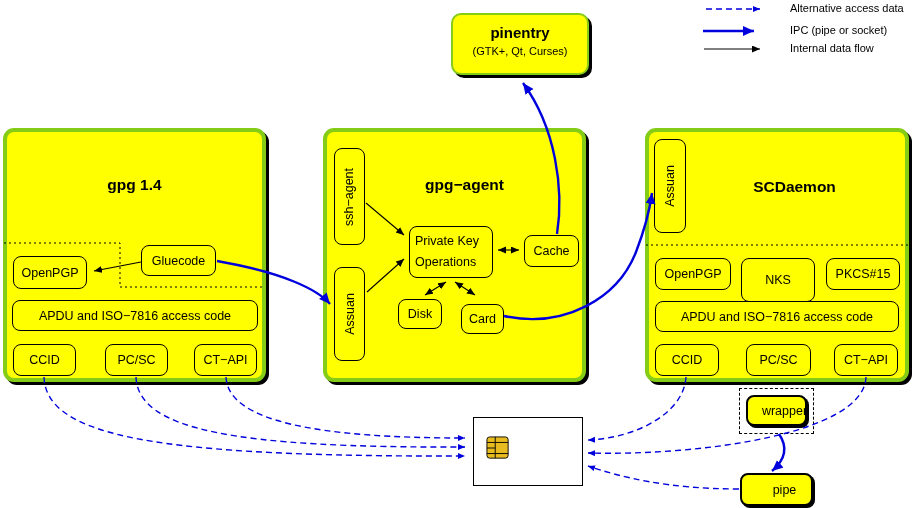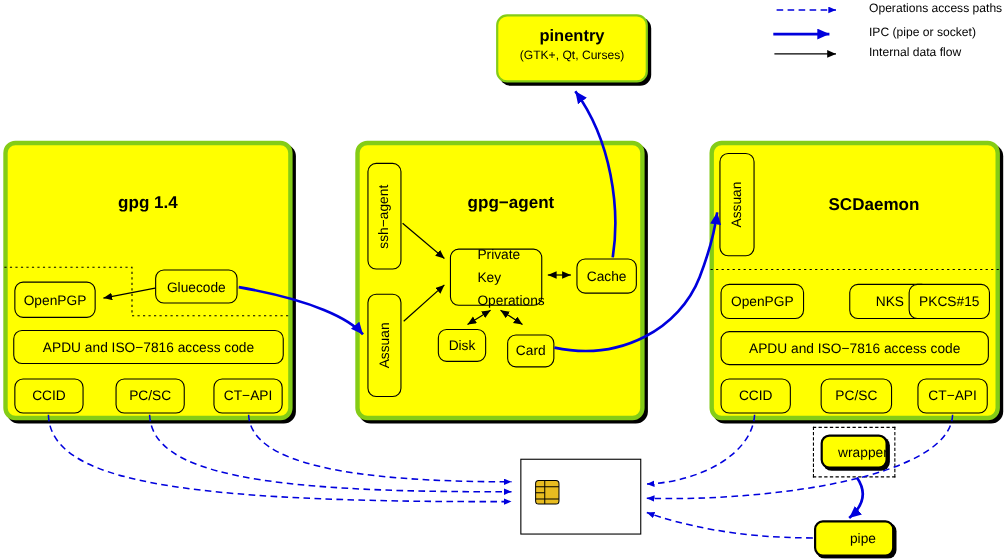--- a/index.html
+++ b/index.html
@@ -23,35 +23,35 @@
   .legend-label { position:absolute; font-size:11px; line-height:13px; }
 
   .reader { position:absolute; left:473px; top:417px; width:110px; height:69px;
             background:#fff; border:1.5px solid #000; }
   .chip { position:absolute; left:12px; top:18px; }
 
   .shadow-sm { box-shadow:2px 2px 0 #000; border-width:2px;padding-left:16px; }
   .wrapper-dash { position:absolute; left:739px; top:388px; width:75px; height:46px;
                   border:1.5px dashed #000; background:transparent; }
 
-  .pko { flex-direction:column; align-items:flex-start; padding-left:24px; line-height:21px; }
+  .pko { flex-direction:column; align-items:flex-start; padding-left:5px; line-height:21px; }
 
   .overlay { position:absolute; left:0; top:0; z-index:10; pointer-events:none; }
   .blk  { stroke:#000; stroke-width:1.1; fill:none; }
   .blu  { stroke:var(--blue); stroke-width:2.4; fill:none; }
   .bluD { stroke:var(--blue); stroke-width:1.4; fill:none; stroke-dasharray:6 4; }
   .dot  { stroke:#000; stroke-width:1; fill:none; stroke-dasharray:2 3; }
   .fBlk { fill:#000; } .fBlu { fill:var(--blue); }
 </style>
 </head>
 <body>
 
 <div class="canvas">
 
-  <div class="legend-label" style="left:790px;top:2px">Operations access paths</div>
+  <div class="legend-label" style="left:790px;top:2px">Alternative access data</div>
   <div class="legend-label" style="left:790px;top:24px">IPC (pipe or socket)</div>
   <div class="legend-label" style="left:790px;top:42px">Internal data flow</div>
 
   <div class="box-lg pinentry">
     <div class="pin-title">pinentry</div>
     <div class="pin-sub">(GTK+, Qt, Curses)</div>
   </div>
 
   <div class="box-lg" style="left:3px;top:128px;width:263px;height:254px"></div>
   <div class="title" style="left:3px;top:176px;width:263px">gpg 1.4</div>
@@ -77,21 +77,21 @@
   <div class="box-sm" style="left:524px;top:235px;width:55px;height:32px">Cache</div>
   <div class="box-sm" style="left:398px;top:299px;width:44px;height:30px">Disk</div>
   <div class="box-sm" style="left:461px;top:304px;width:43px;height:30px">Card</div>
 
   <div class="box-lg" style="left:645px;top:128px;width:264px;height:254px"></div>
   <div class="title" style="left:680px;top:178px;width:229px">SCDaemon</div>
   <div class="box-sm vbox" style="left:654px;top:139px;width:32px;height:94px">
       <span>Assuan</span>
     </div>
   <div class="box-sm" style="left:655px;top:258px;width:76px;height:32px">OpenPGP</div>
-  <div class="box-sm" style="left:772px;top:258px;width:74px;height:32px">NKS</div>
+  <div class="box-sm" style="left:741px;top:258px;width:74px;height:44px">NKS</div>
   <div class="box-sm" style="left:826px;top:258px;width:74px;height:32px">PKCS#15</div>
   <div class="box-sm" style="left:655px;top:301px;width:244px;height:31px">APDU and ISO−7816 access code</div>
   <div class="box-sm" style="left:655px;top:344px;width:64px;height:32px">CCID</div>
   <div class="box-sm" style="left:746px;top:344px;width:65px;height:32px">PC/SC</div>
   <div class="box-sm" style="left:834px;top:344px;width:64px;height:32px">CT−API</div>
 
   <div class="reader">
     <svg class="chip" width="24" height="24" viewBox="0 0 26 26">
       <rect x="1" y="1" width="23" height="23" rx="3" fill="#e8bc20" stroke="#000"></rect>
       <line x1="10" y1="1" x2="10" y2="24" stroke="#000"></line>

